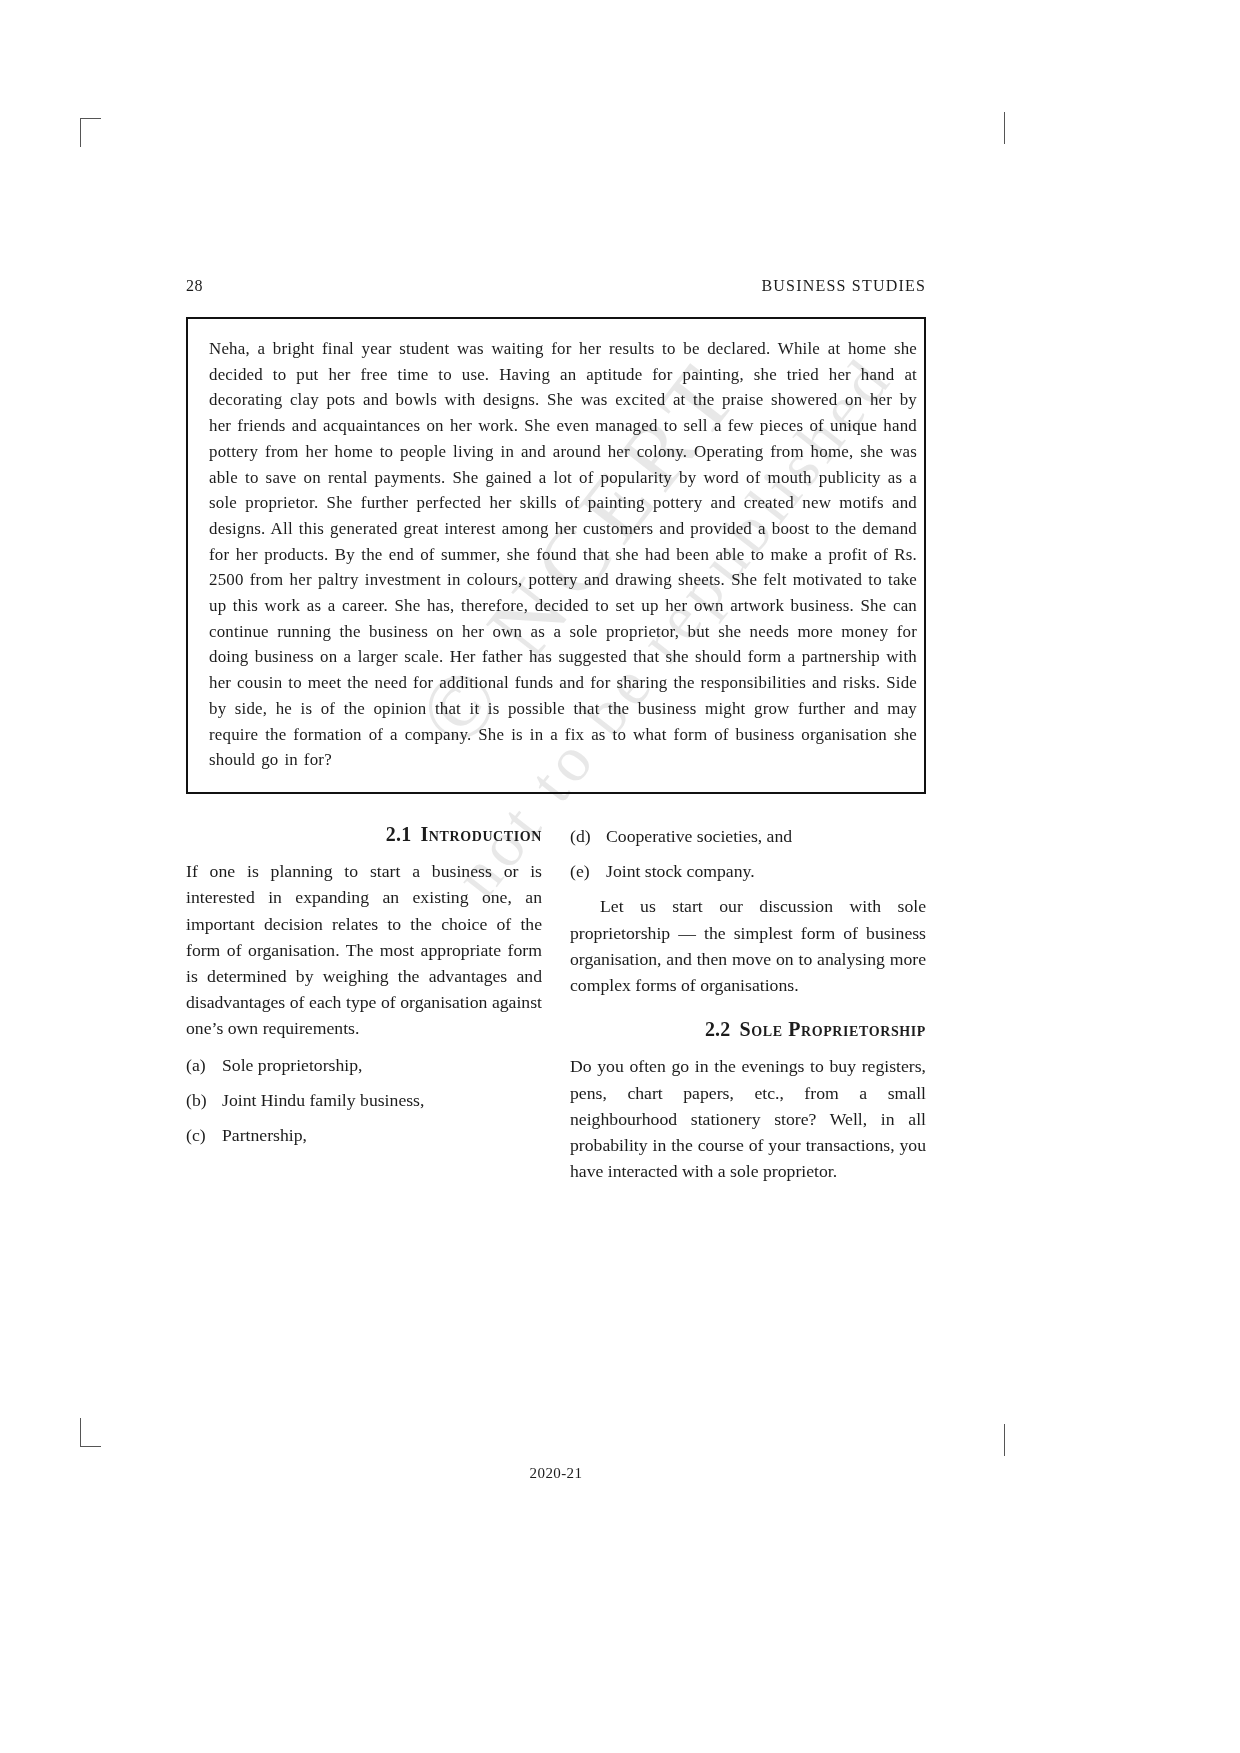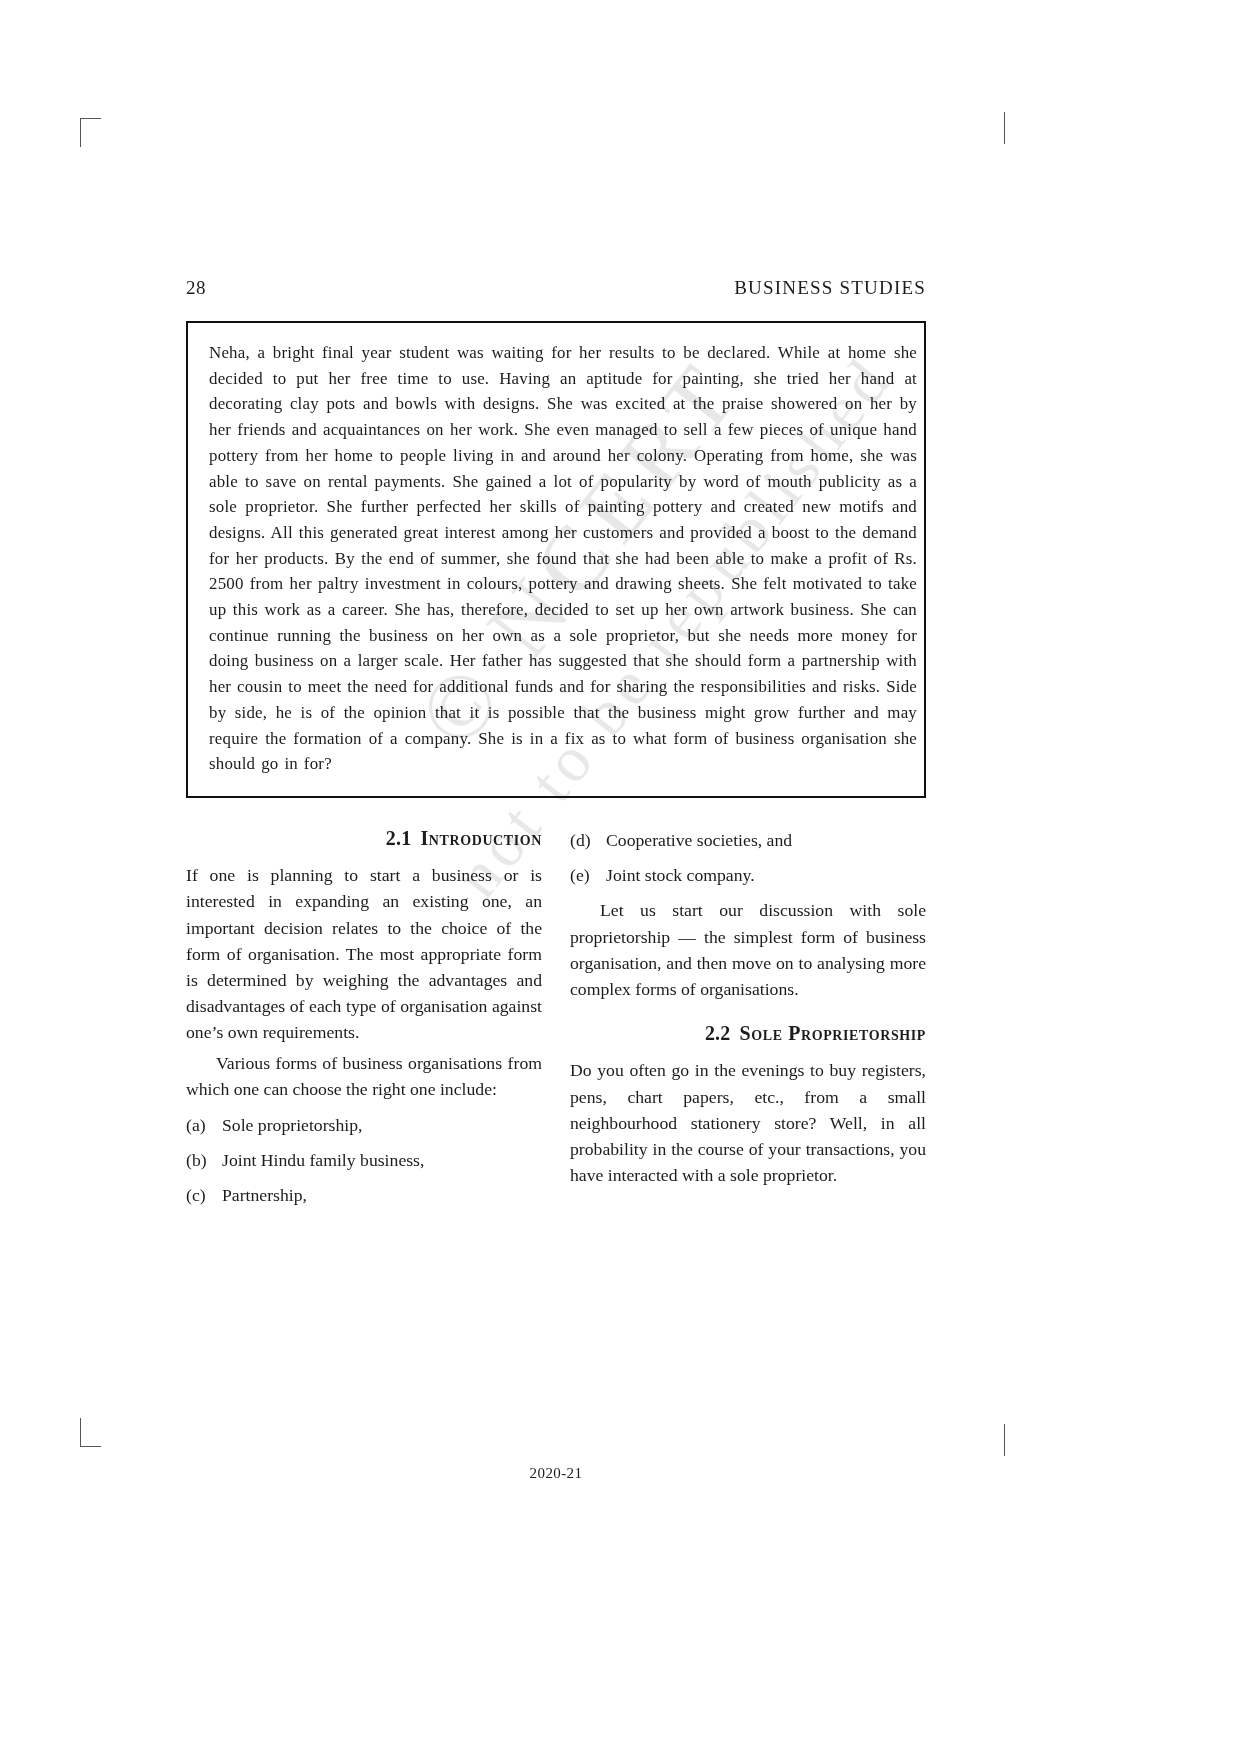--- a/index.html
+++ b/index.html
@@ -44,21 +44,21 @@
     left: 186px;
     top: 277px;
     width: 740px;
     z-index: 1;
   }
 
   .page-header {
     display: flex;
     justify-content: space-between;
     align-items: baseline;
-    font-size: 19px;
+    font-size: 16px;
   }
   .page-number { letter-spacing: 0.5px; }
   .running-head { letter-spacing: 1.2px; }
 
   .case-box {
     margin-top: 22px;
     border: 2px solid #111;
     padding: 17px 7px 19px 21px;
     font-size: 16.9px;
     line-height: 25.7px;
@@ -137,21 +137,20 @@
     <span>Neha, a bright final year student was waiting for her results to be declared. While at home she decided to put her free time to use. Having an aptitude for painting, she tried her hand at decorating clay pots and bowls with designs. She was excited at the praise showered on her by her friends and acquaintances on her work. She even managed to sell a few pieces of unique hand pottery from her home to people living in and around her colony. Operating from home, she was able to save on rental payments. She gained a lot of popularity by word of mouth publicity as a sole proprietor. She further perfected her skills of painting pottery and created new motifs and designs. All this generated great interest among her customers and provided a boost to the demand for her products. By the end of summer, she found that she had been able to make a profit of Rs. 2500 from her paltry investment in colours, pottery and drawing sheets. She felt motivated to take up this work as a career. She has, therefore, decided to set up her own artwork business. She can continue running the business on her own as a sole proprietor, but she needs more money for doing business on a larger scale. Her father has suggested that she should form a partnership with her cousin to meet the need for additional funds and for sharing the responsibilities and risks. Side by side, he is of the opinion that it is possible that the business might grow further and may require the formation of a company. She is in a fix as to what form of business organisation she should go in for?</span>
   </div>
 
   <div class="columns">
 
     <div class="col">
       <h2 class="sec-head">
         <span class="sec-num">2.1</span><span class="sec-title">Introduction</span>
       </h2>
       <p class="para">If one is planning to start a business or is interested in expanding an existing one, an important decision relates to the choice of the form of organisation. The most appropriate form is determined by weighing the advantages and disadvantages of each type of organisation against one’s own requirements.</p>
-      <p class="para-indent">Various forms of business organisations from which one can choose the right one include:</p>
 
       <div class="alpha-list">
         <div class="alpha-item">
           <span class="alpha-label">(a)</span>
           <span class="alpha-text">Sole proprietorship,</span>
         </div>
         <div class="alpha-item">
           <span class="alpha-label">(b)</span>
           <span class="alpha-text">Joint Hindu family business,</span>
         </div>

